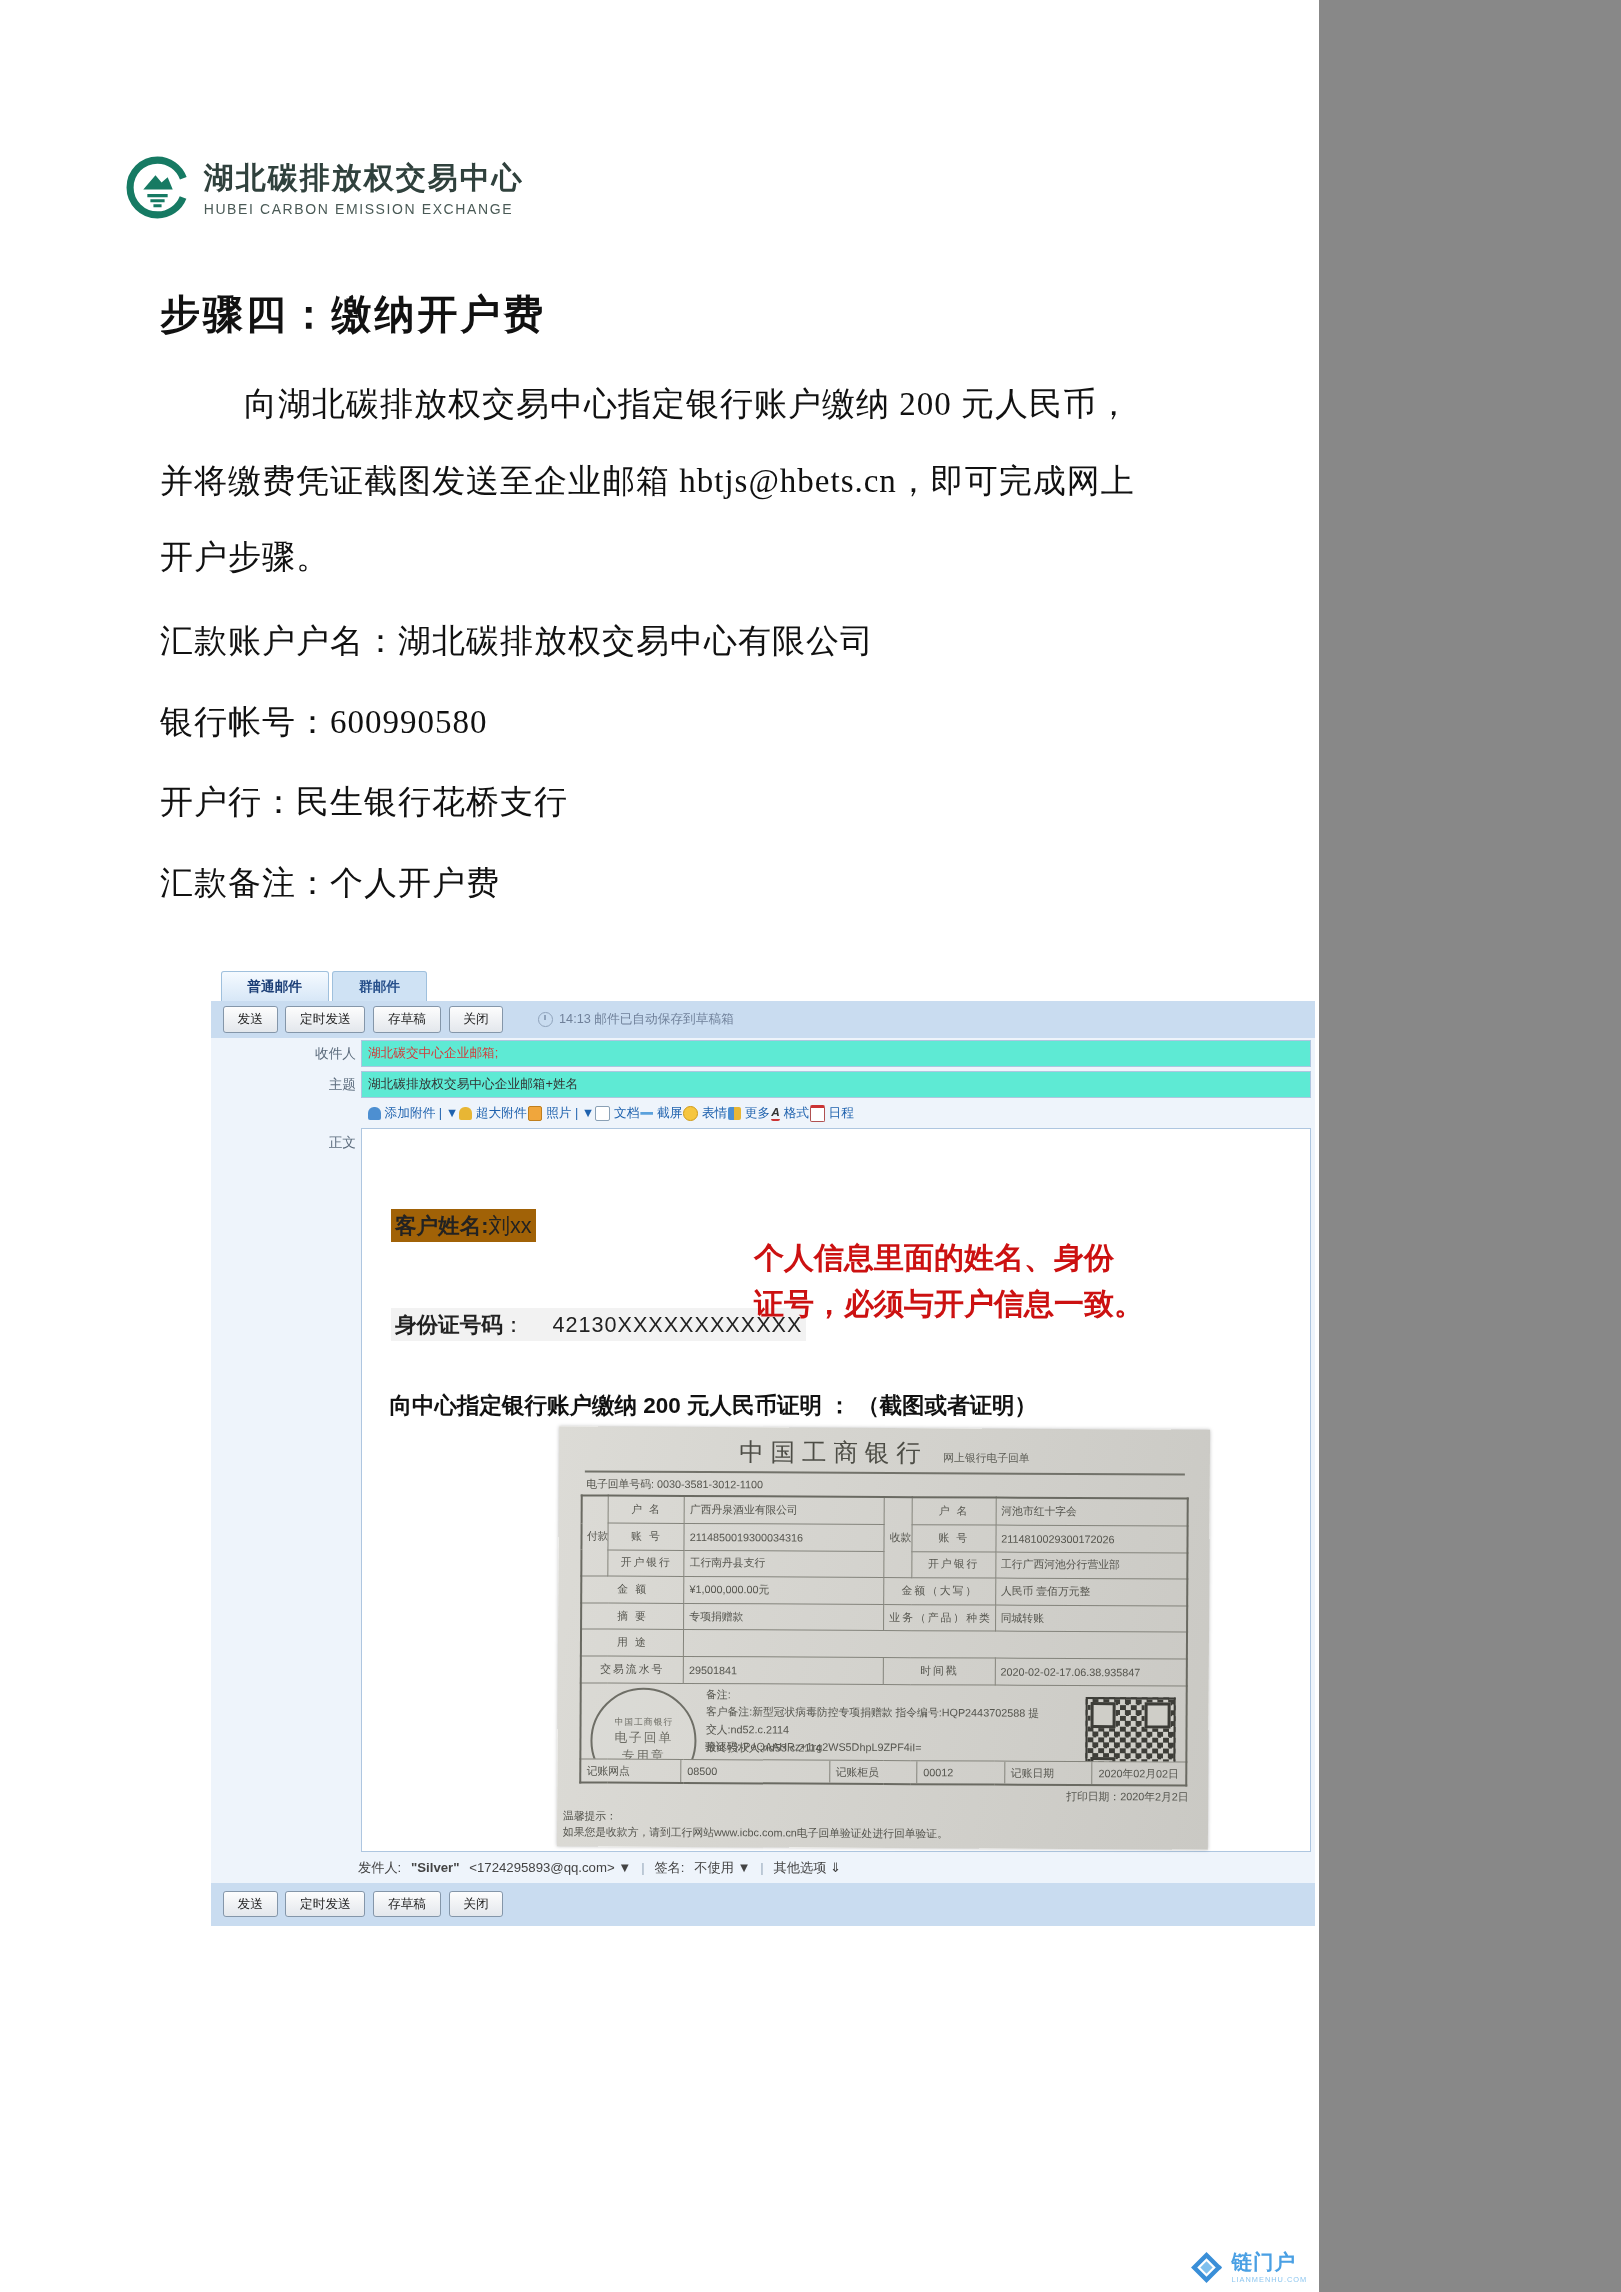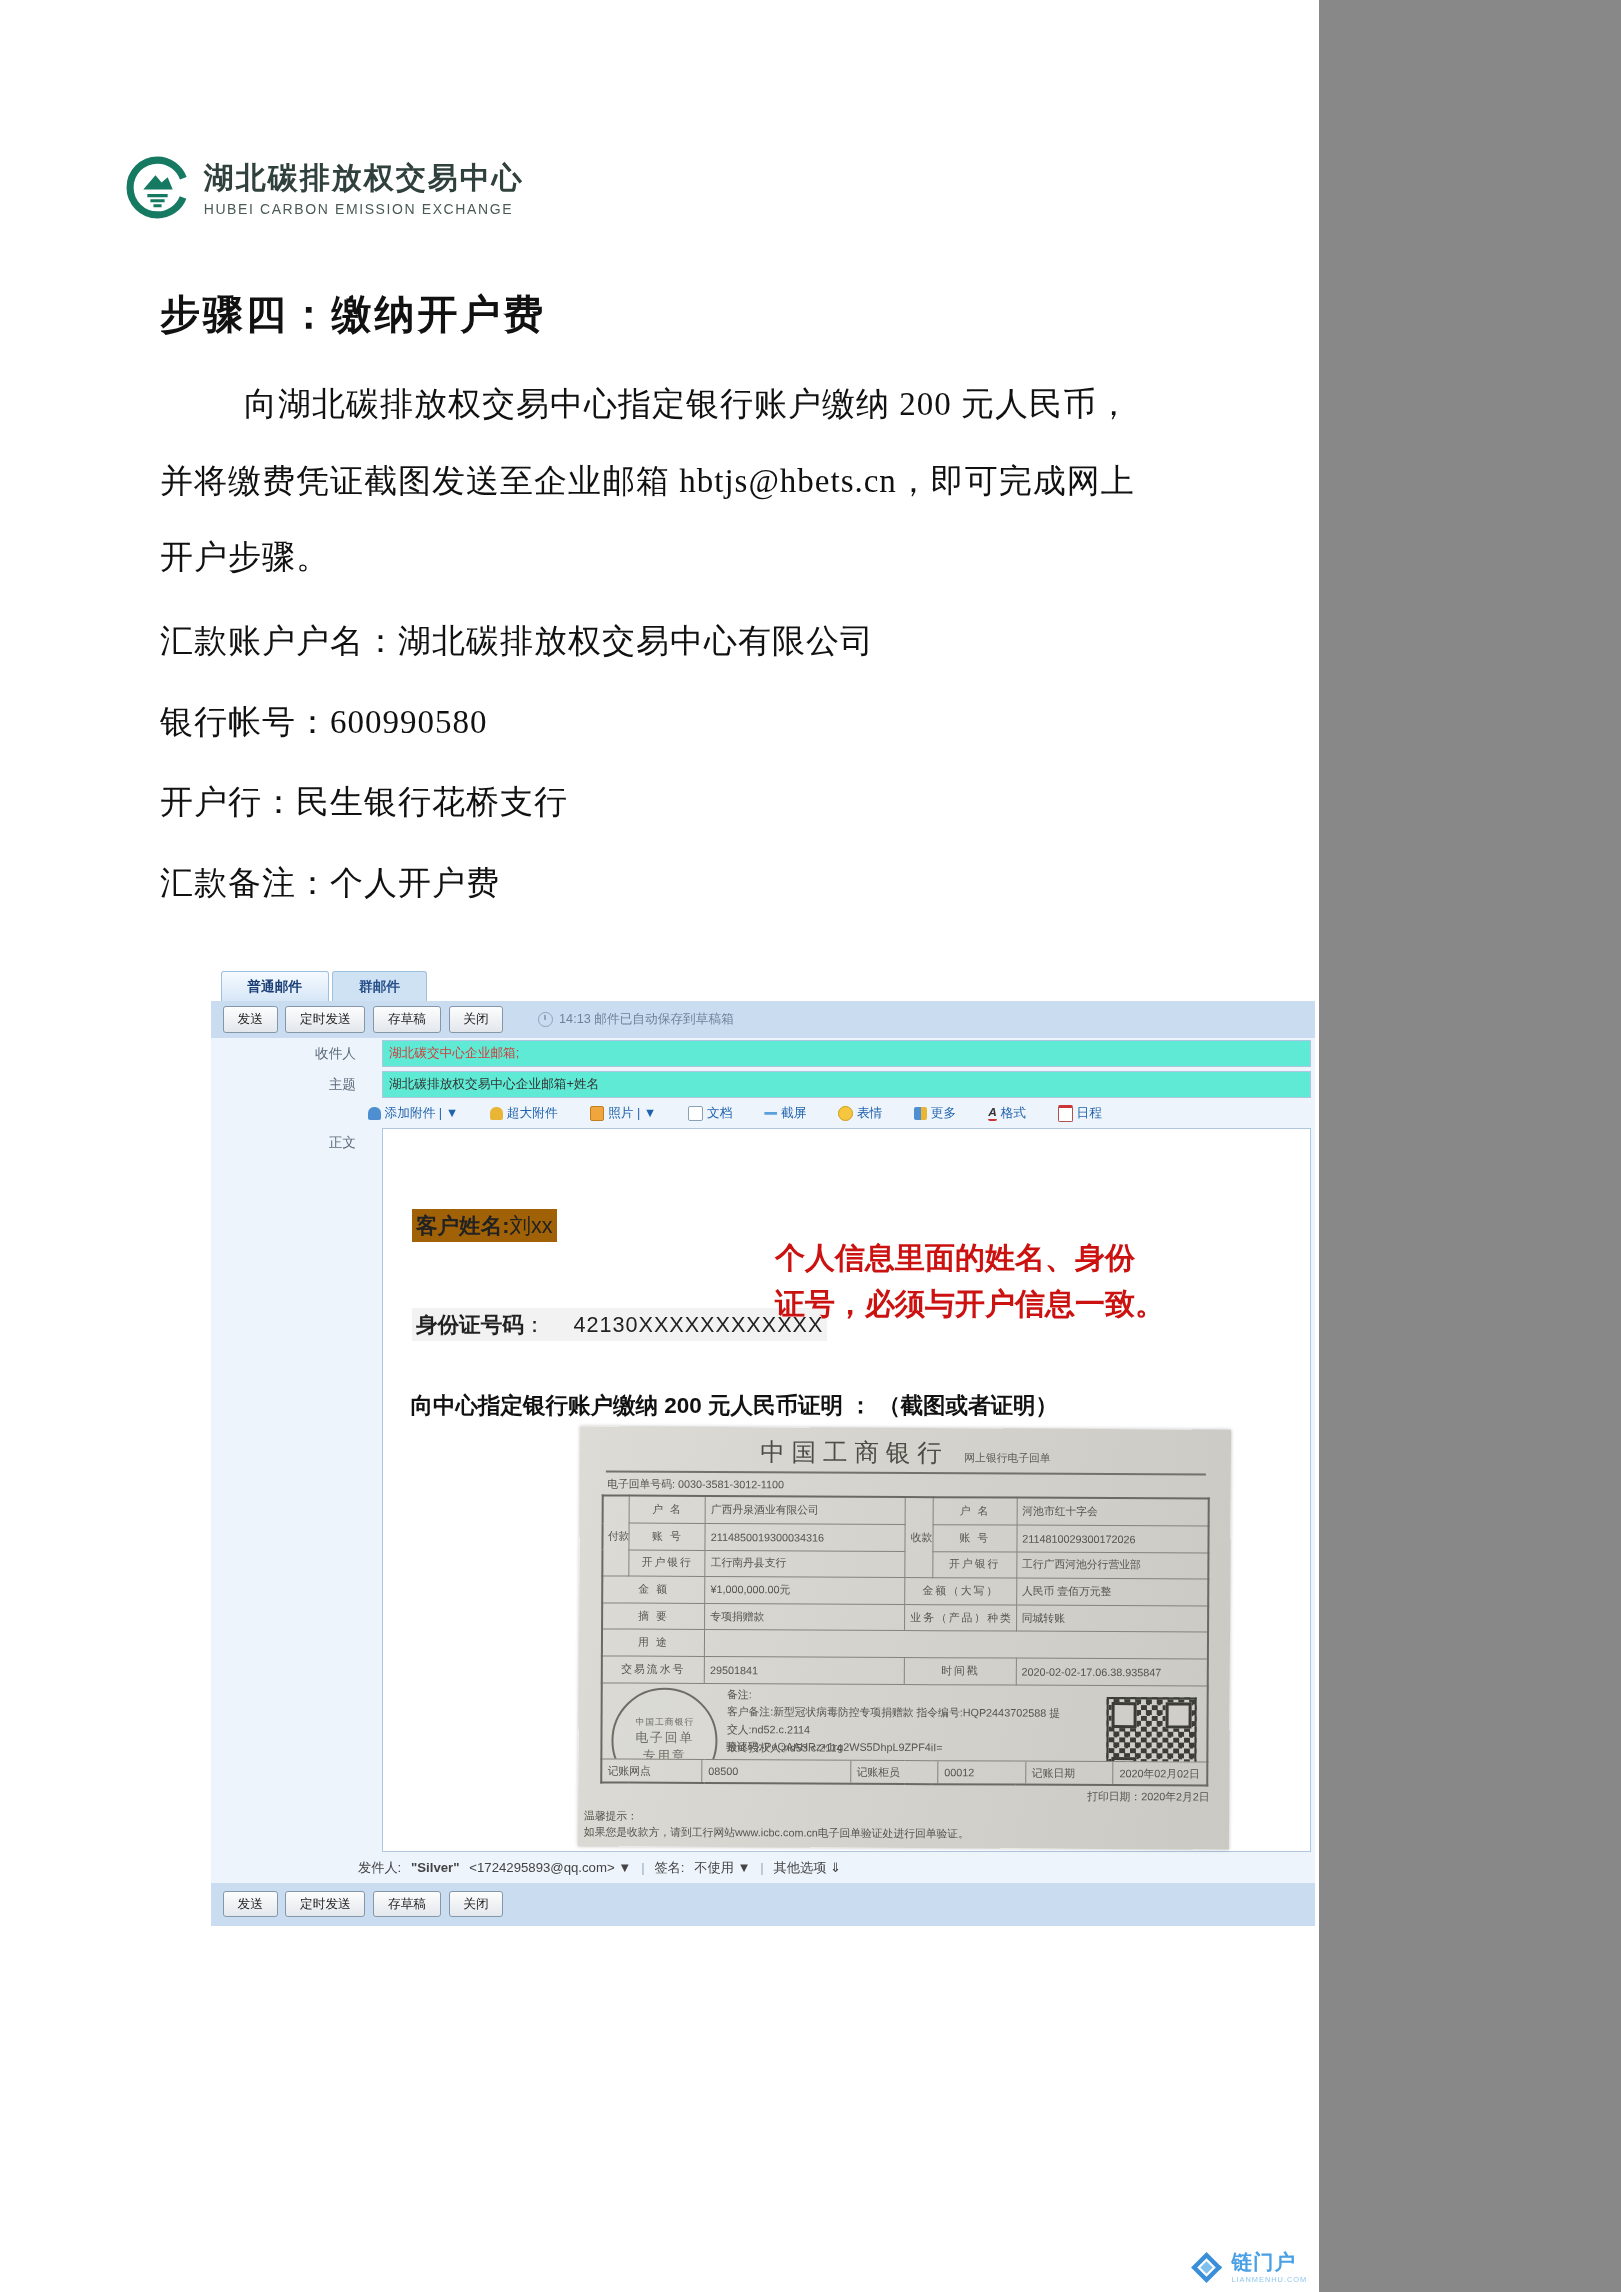--- a/index.html
+++ b/index.html
@@ -24,27 +24,27 @@
        background:linear-gradient(#f5faff,#d7e7f7);}
   .tab.inactive{background:#cfe2f4;color:#27508b;font-weight:bold;}
   .toolbar{height:37px;background:#c9dcf0;display:flex;align-items:center;gap:7.8px;padding:0 11.8px;}
   .btn{background:linear-gradient(#fdfdfd,#e3e7ec);border:1px solid #8496a9;border-radius:2.9px;
        padding:3.9px 13.7px;font-size:12.7px;color:#222;cursor:pointer;}
   .status{display:flex;align-items:center;gap:5.9px;color:#70819a;font-size:12.7px;margin-left:27.4px;}
   .clock{width:12.7px;height:12.7px;border:1.5px solid #8fa3bb;border-radius:50%;position:relative;}
   .clock:before{content:"";position:absolute;left:4.9px;top:2px;width:1.5px;height:4.9px;background:#8fa3bb;}
   .form{background:#eef4fb;padding-bottom:0;}
   .frow{display:flex;align-items:center;min-height:29px;padding:1px 0;}
-  .flabel{width:145px;text-align:right;padding-right:26px;color:#5b6b7c;font-size:13.7px;flex:none;}
+  .flabel{width:145px;text-align:right;padding-right:5px;color:#5b6b7c;font-size:13.7px;flex:none;}
   .finput{flex:1;margin-right:3.9px;height:25.5px;line-height:25.5px;background:#5eead4;
           border:1px solid #aec6e0;padding:0 5.9px;font-size:12.7px;overflow:hidden;}
   .finput.red{color:#d33b3b;}
   .links-row{padding:2.9px 0 2.9px 157px;font-size:12.7px;color:#5b6b7c;}
   .links-row a{color:#1f62ae;text-decoration:none;}
-  .attach-row{display:flex;align-items:center;gap:32px;padding:4.9px 0 4.9px 157px;font-size:12.7px;}
+  .attach-row{display:flex;align-items:center;gap:1px;padding:4.9px 0 4.9px 157px;font-size:12.7px;}
   .attach-item{display:flex;align-items:center;gap:3.9px;color:#1f62ae;cursor:pointer;}
   .ai{width:12.7px;height:12.7px;border-radius:2px;display:inline-block;flex:none;}
   .ai.clip{background:#4d8fd1;border-radius:5.9px 5.9px 2px 2px;}
   .ai.clipy{background:#e8b634;border-radius:5.9px 5.9px 2px 2px;}
   .ai.photo{background:#f0a63c;border:1px solid #c07f1d;}
   .ai.doc{background:#fff;border:1px solid #8aa0b5;}
   .ai.shot{background:#5aa1dc;clip-path:polygon(0 40%,100% 40%,100% 60%,0 60%);height:12.7px;}
   .ai.emoji{background:#f6c63f;border-radius:50%;border:1px solid #cf9a18;}
   .ai.more{background:linear-gradient(90deg,#4d8fd1 50%,#e8b634 50%);}
   .ai.fmt{background:none;color:#333;font-weight:bold;font-size:11.8px;width:auto;height:auto;border-bottom:2px solid #c33;}

